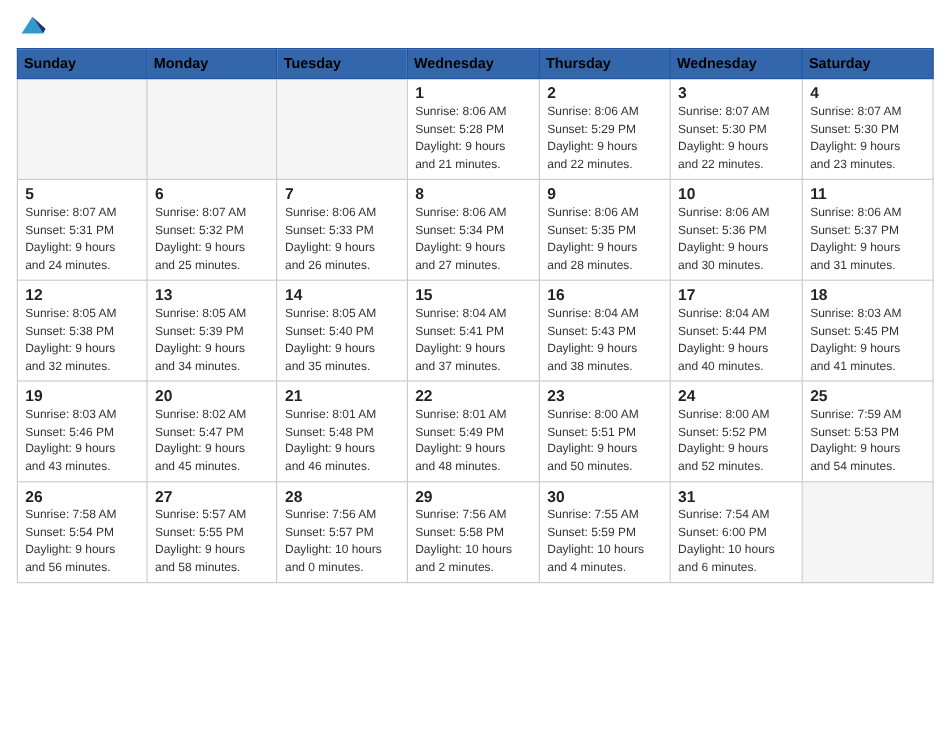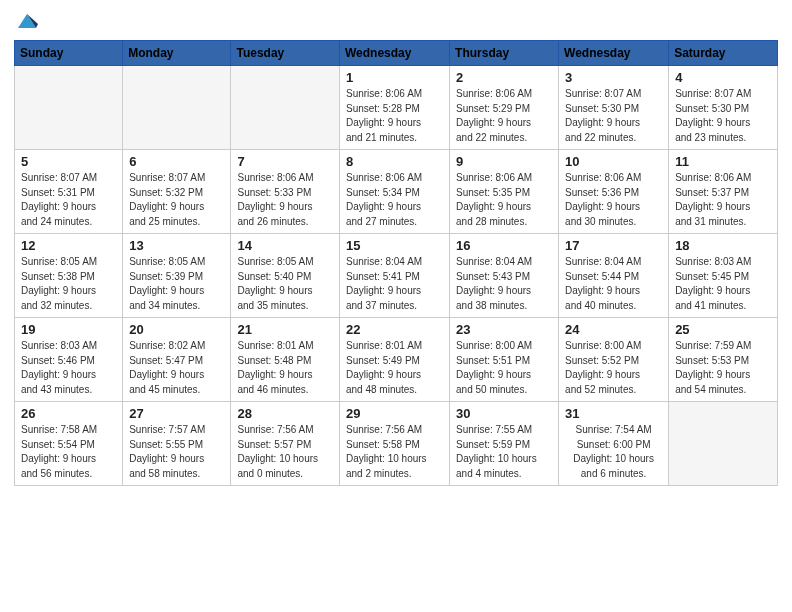--- a/index.html
+++ b/index.html
@@ -322,21 +322,21 @@
         <tr>
           <td>
             <span class="day-num">26</span>
             <div class="day-info" style="white-space: pre-line;">Sunrise: 7:58 AM
 Sunset: 5:54 PM
 Daylight: 9 hours
 and 56 minutes.</div>
           </td>
           <td>
             <span class="day-num">27</span>
-            <div class="day-info" style="white-space: pre-line;">Sunrise: 7:57 AM
+            <div class="day-info" style="white-space: pre-line;">Sunrise: 5:57 AM
 Sunset: 5:55 PM
 Daylight: 9 hours
 and 58 minutes.</div>
           </td>
           <td>
             <span class="day-num">28</span>
             <div class="day-info" style="white-space: pre-line;">Sunrise: 7:56 AM
 Sunset: 5:57 PM
 Daylight: 10 hours
 and 0 minutes.</div>
@@ -350,21 +350,21 @@
           </td>
           <td>
             <span class="day-num">30</span>
             <div class="day-info" style="white-space: pre-line;">Sunrise: 7:55 AM
 Sunset: 5:59 PM
 Daylight: 10 hours
 and 4 minutes.</div>
           </td>
           <td>
             <span class="day-num">31</span>
-            <div class="day-info" style="white-space: pre-line; text-align: center;">Sunrise: 7:54 AM
+            <div class="day-info" style="white-space: pre-line;">Sunrise: 7:54 AM
 Sunset: 6:00 PM
 Daylight: 10 hours
 and 6 minutes.</div>
           </td>
           <td class="empty"></td>
         </tr>
       </tbody>
   </table>
 </div>
 

